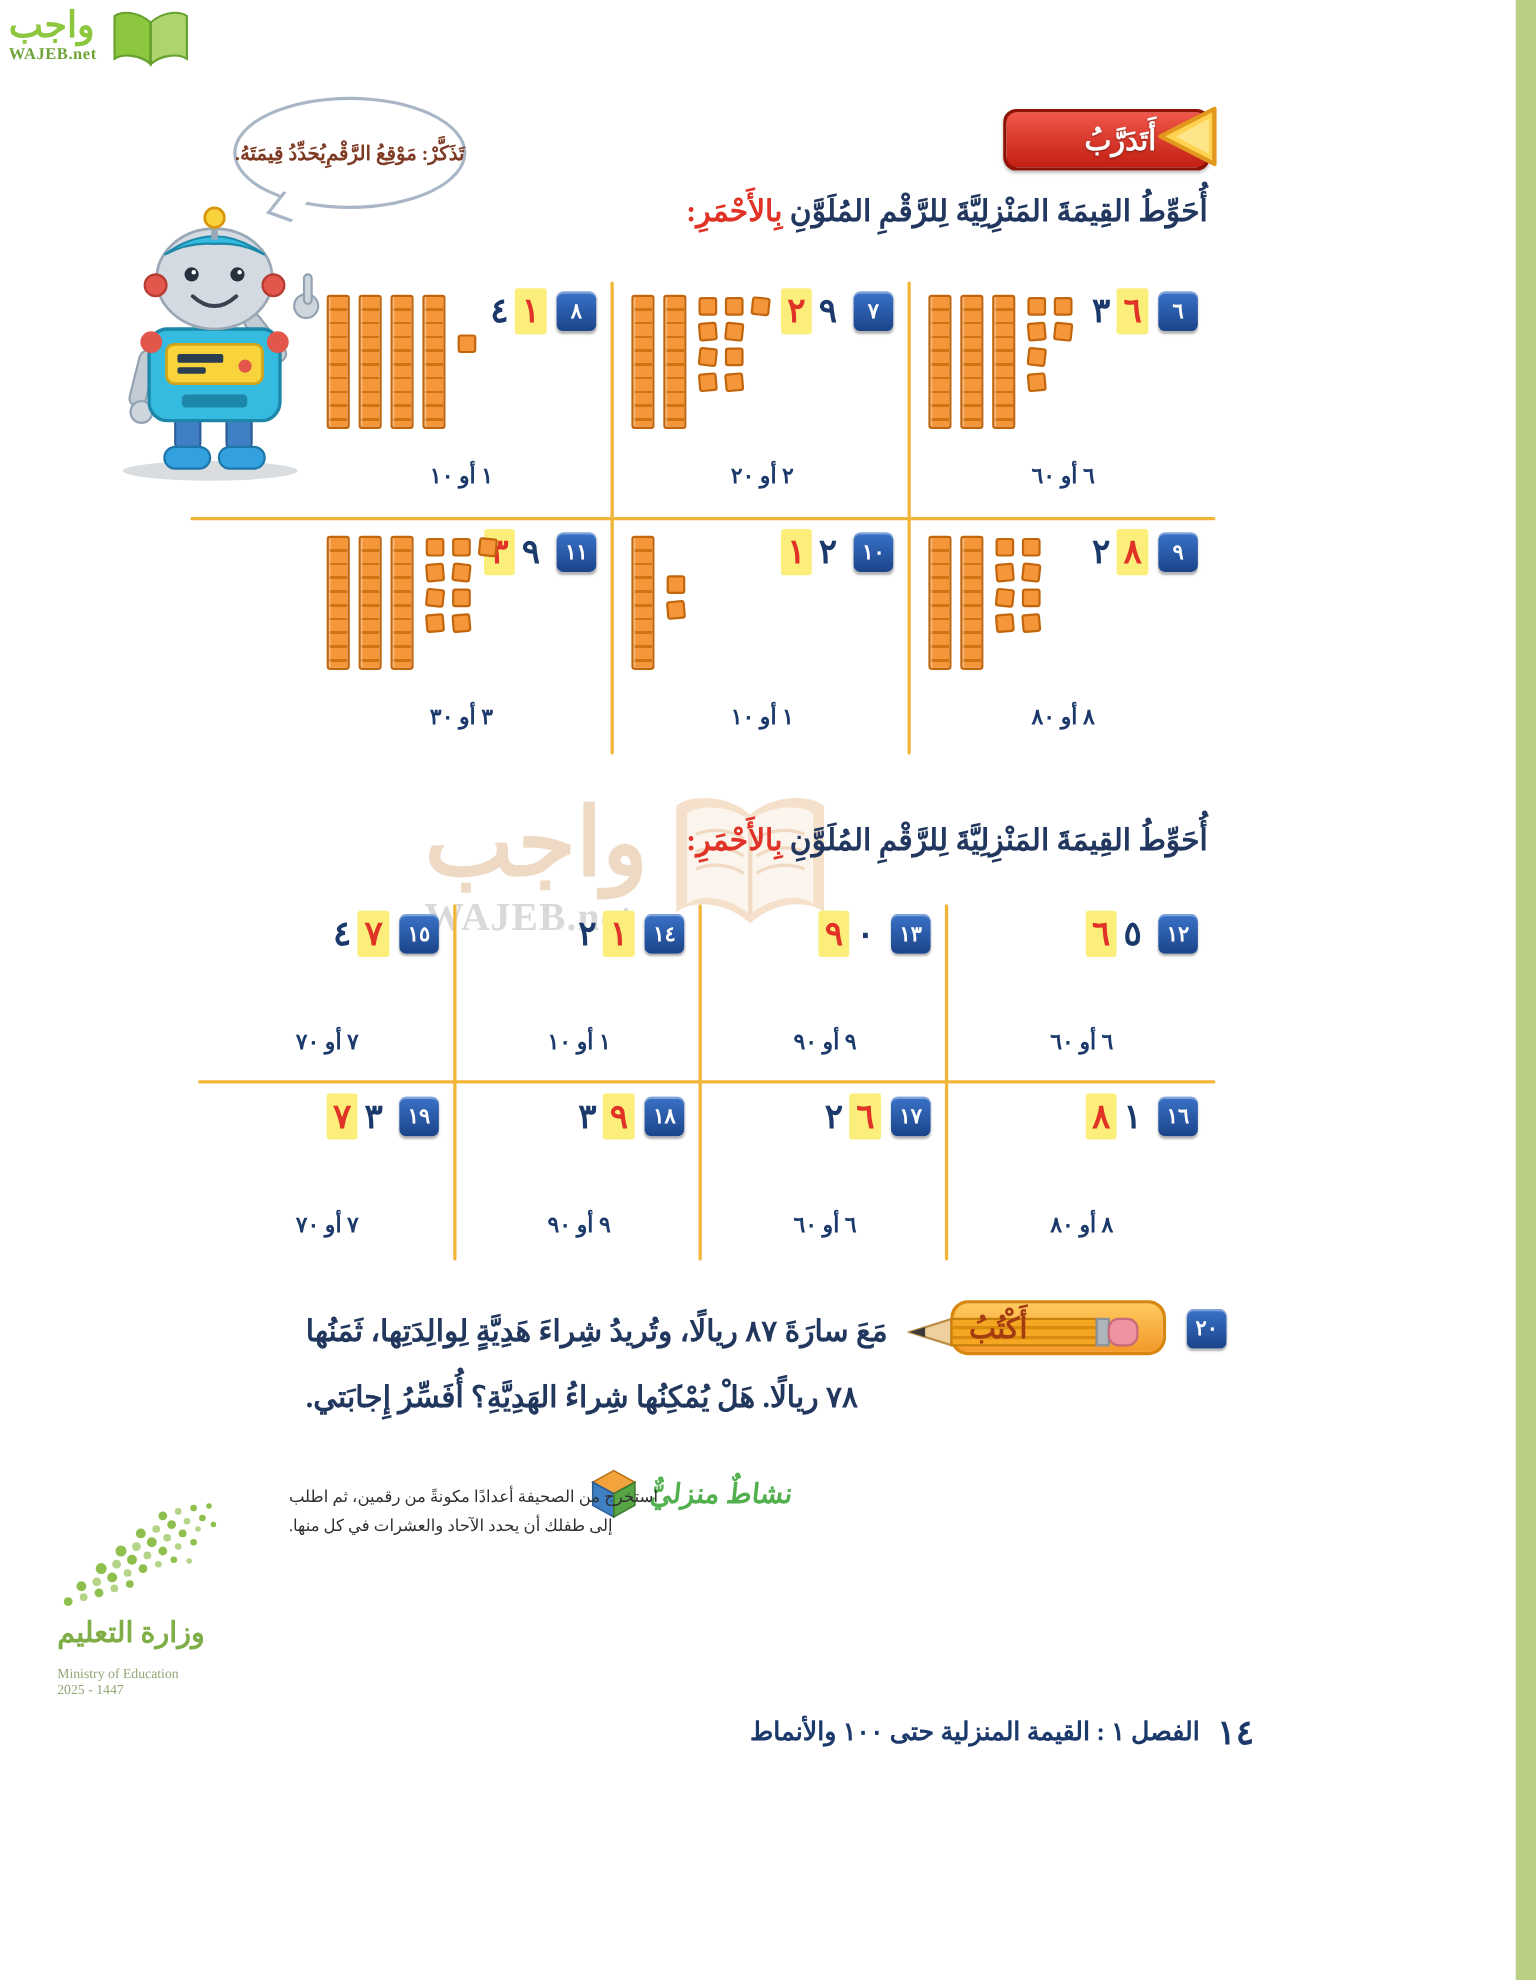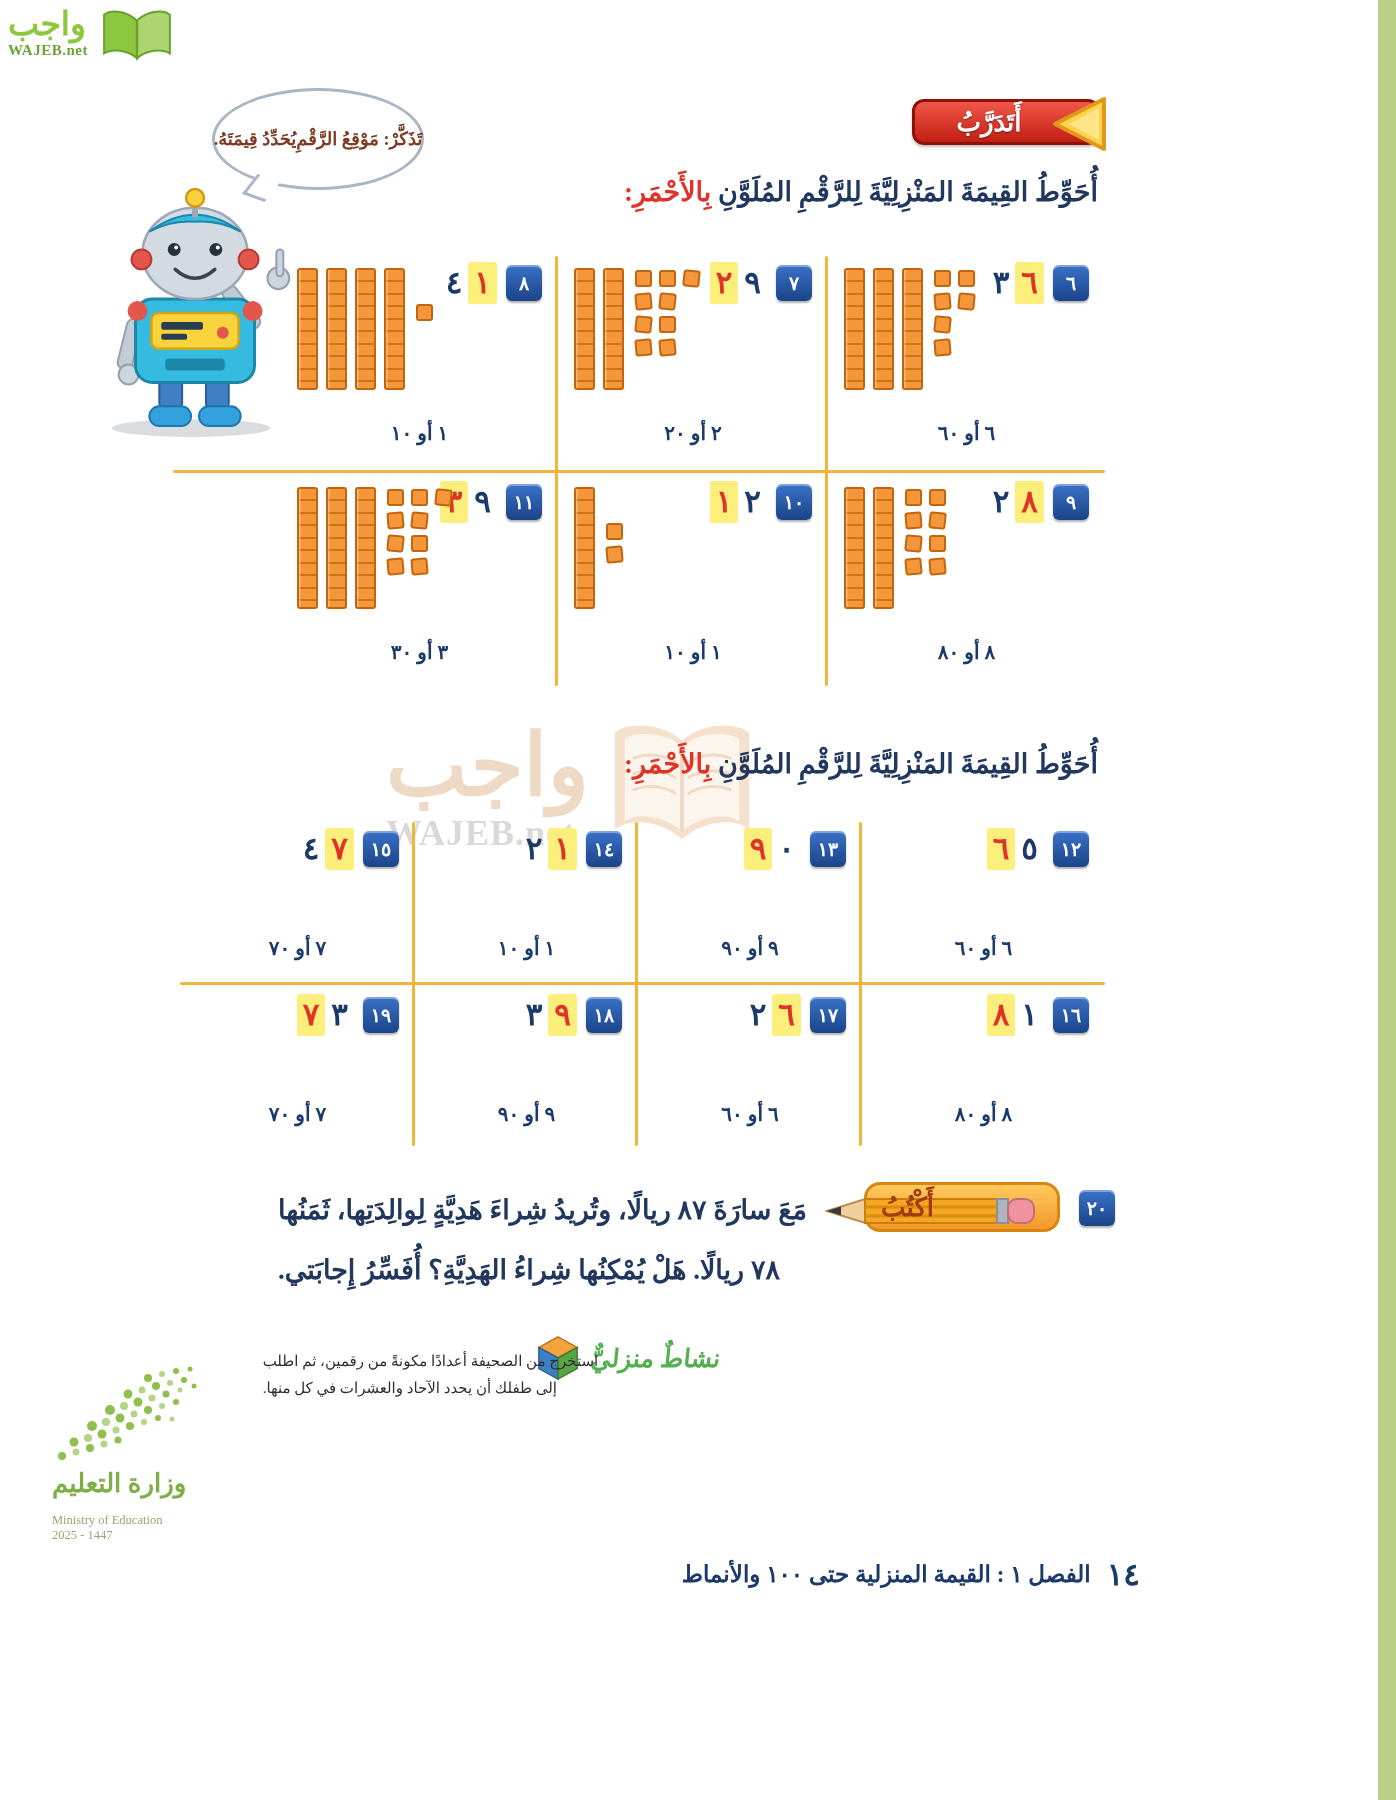--- a/index.html
+++ b/index.html
@@ -9,23 +9,23 @@
 
   .edge-bar{position:absolute;top:0;right:0;width:18px;height:100%;background:#b8cf85}
 
   
   .brand{position:absolute;top:6px;left:8px;display:flex;direction:ltr;align-items:flex-start;gap:12px}
   .brand-name{font-size:33px;font-weight:bold;color:#8dc63f;line-height:36px}
   .brand-site{font-size:15px;font-weight:bold;color:#6fa33a;letter-spacing:.5px}
   .brand-book{width:74px;height:60px}
 
   
-  .practice-banner{position:absolute;top:99px;right:296px;width:188px;height:46px;
+  .practice-banner{position:absolute;top:99px;right:296px;width:188px;height:56px;
     background:linear-gradient(180deg,#f0574a,#c21f12);border:3px solid #8f1207;border-radius:12px;
-    display:flex;align-items:center;justify-content:center;padding-left:12px;padding-right:46px;
+    display:flex;align-items:center;padding-left:12px;padding-right:46px;
     box-shadow:0 2px 3px rgba(0,0,0,.25)}
   .practice-label{color:#fff;font-size:26px;font-weight:bold;text-shadow:0 1px 2px rgba(0,0,0,.4)}
   .practice-arrow{position:absolute;right:-10px;top:-8px;width:60px;height:60px}
 
   
   .robot{position:absolute;top:82px;left:74px;width:360px;height:366px}
   .bubble{position:absolute;top:6px;left:138px;width:212px;height:102px;background:#fff;
     border:3px solid #a9b6c6;border-radius:50%;display:flex;flex-direction:row;justify-content:center;
     align-items:center;color:#7e3a22;font-weight:bold;font-size:18px;line-height:27px;text-align:center;
     z-index:2;white-space:nowrap}

